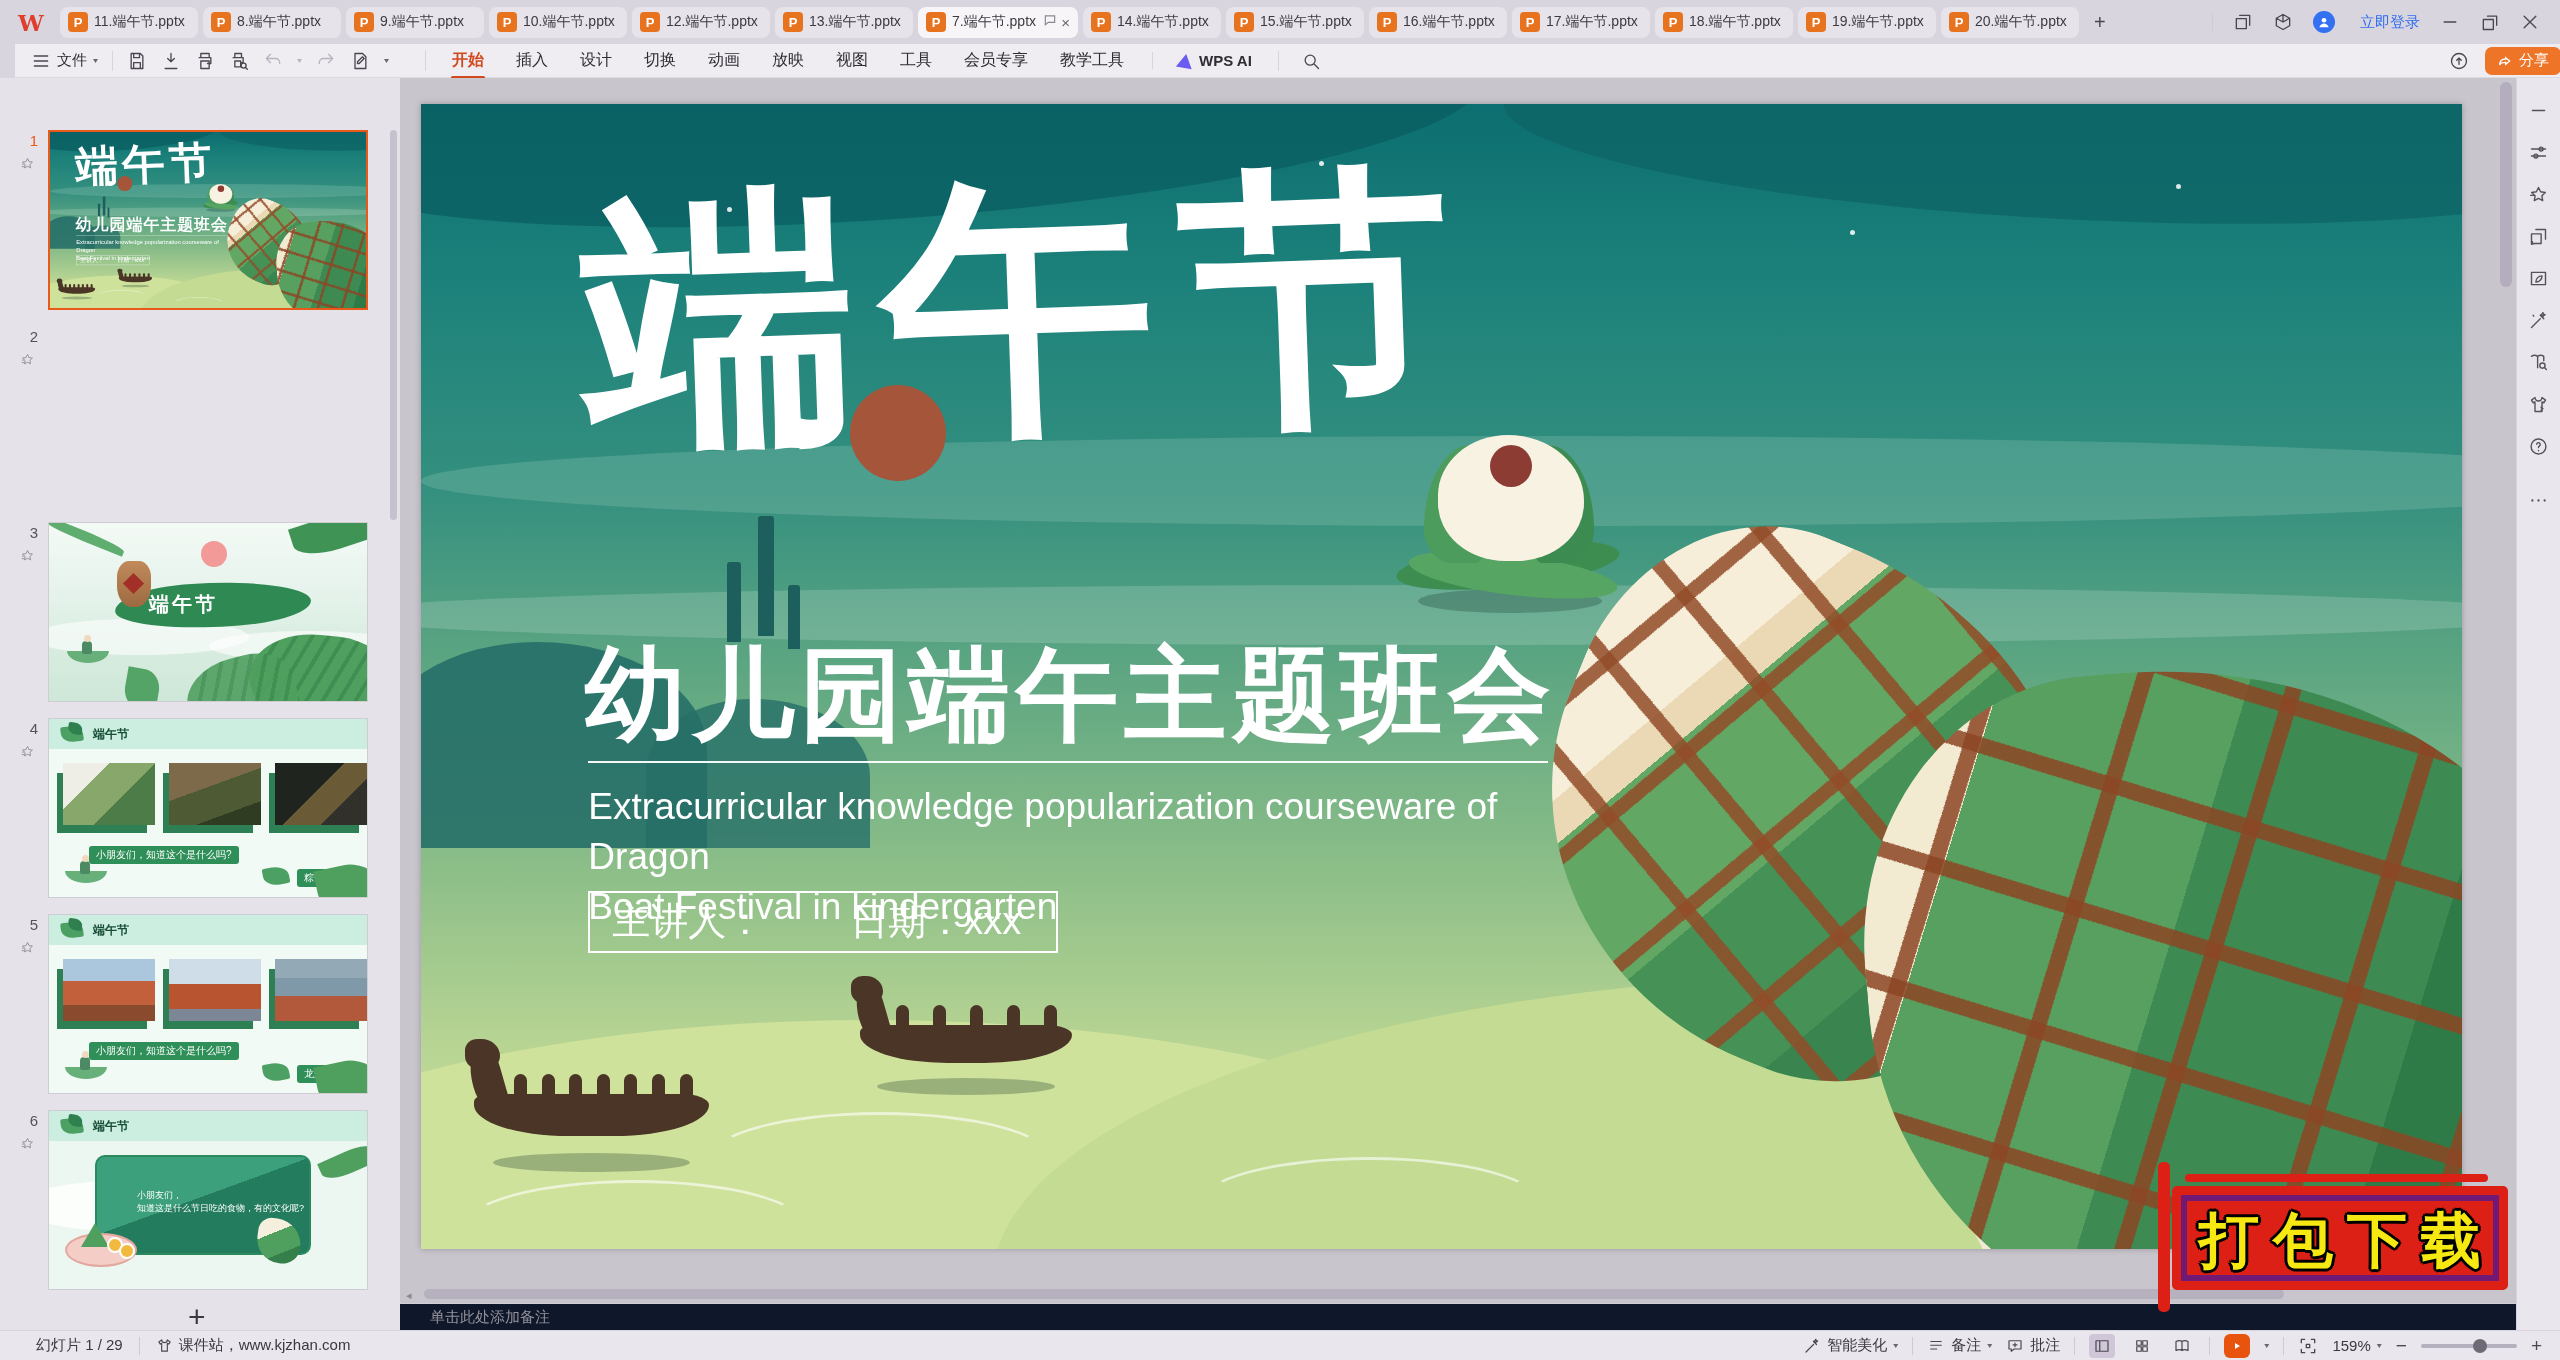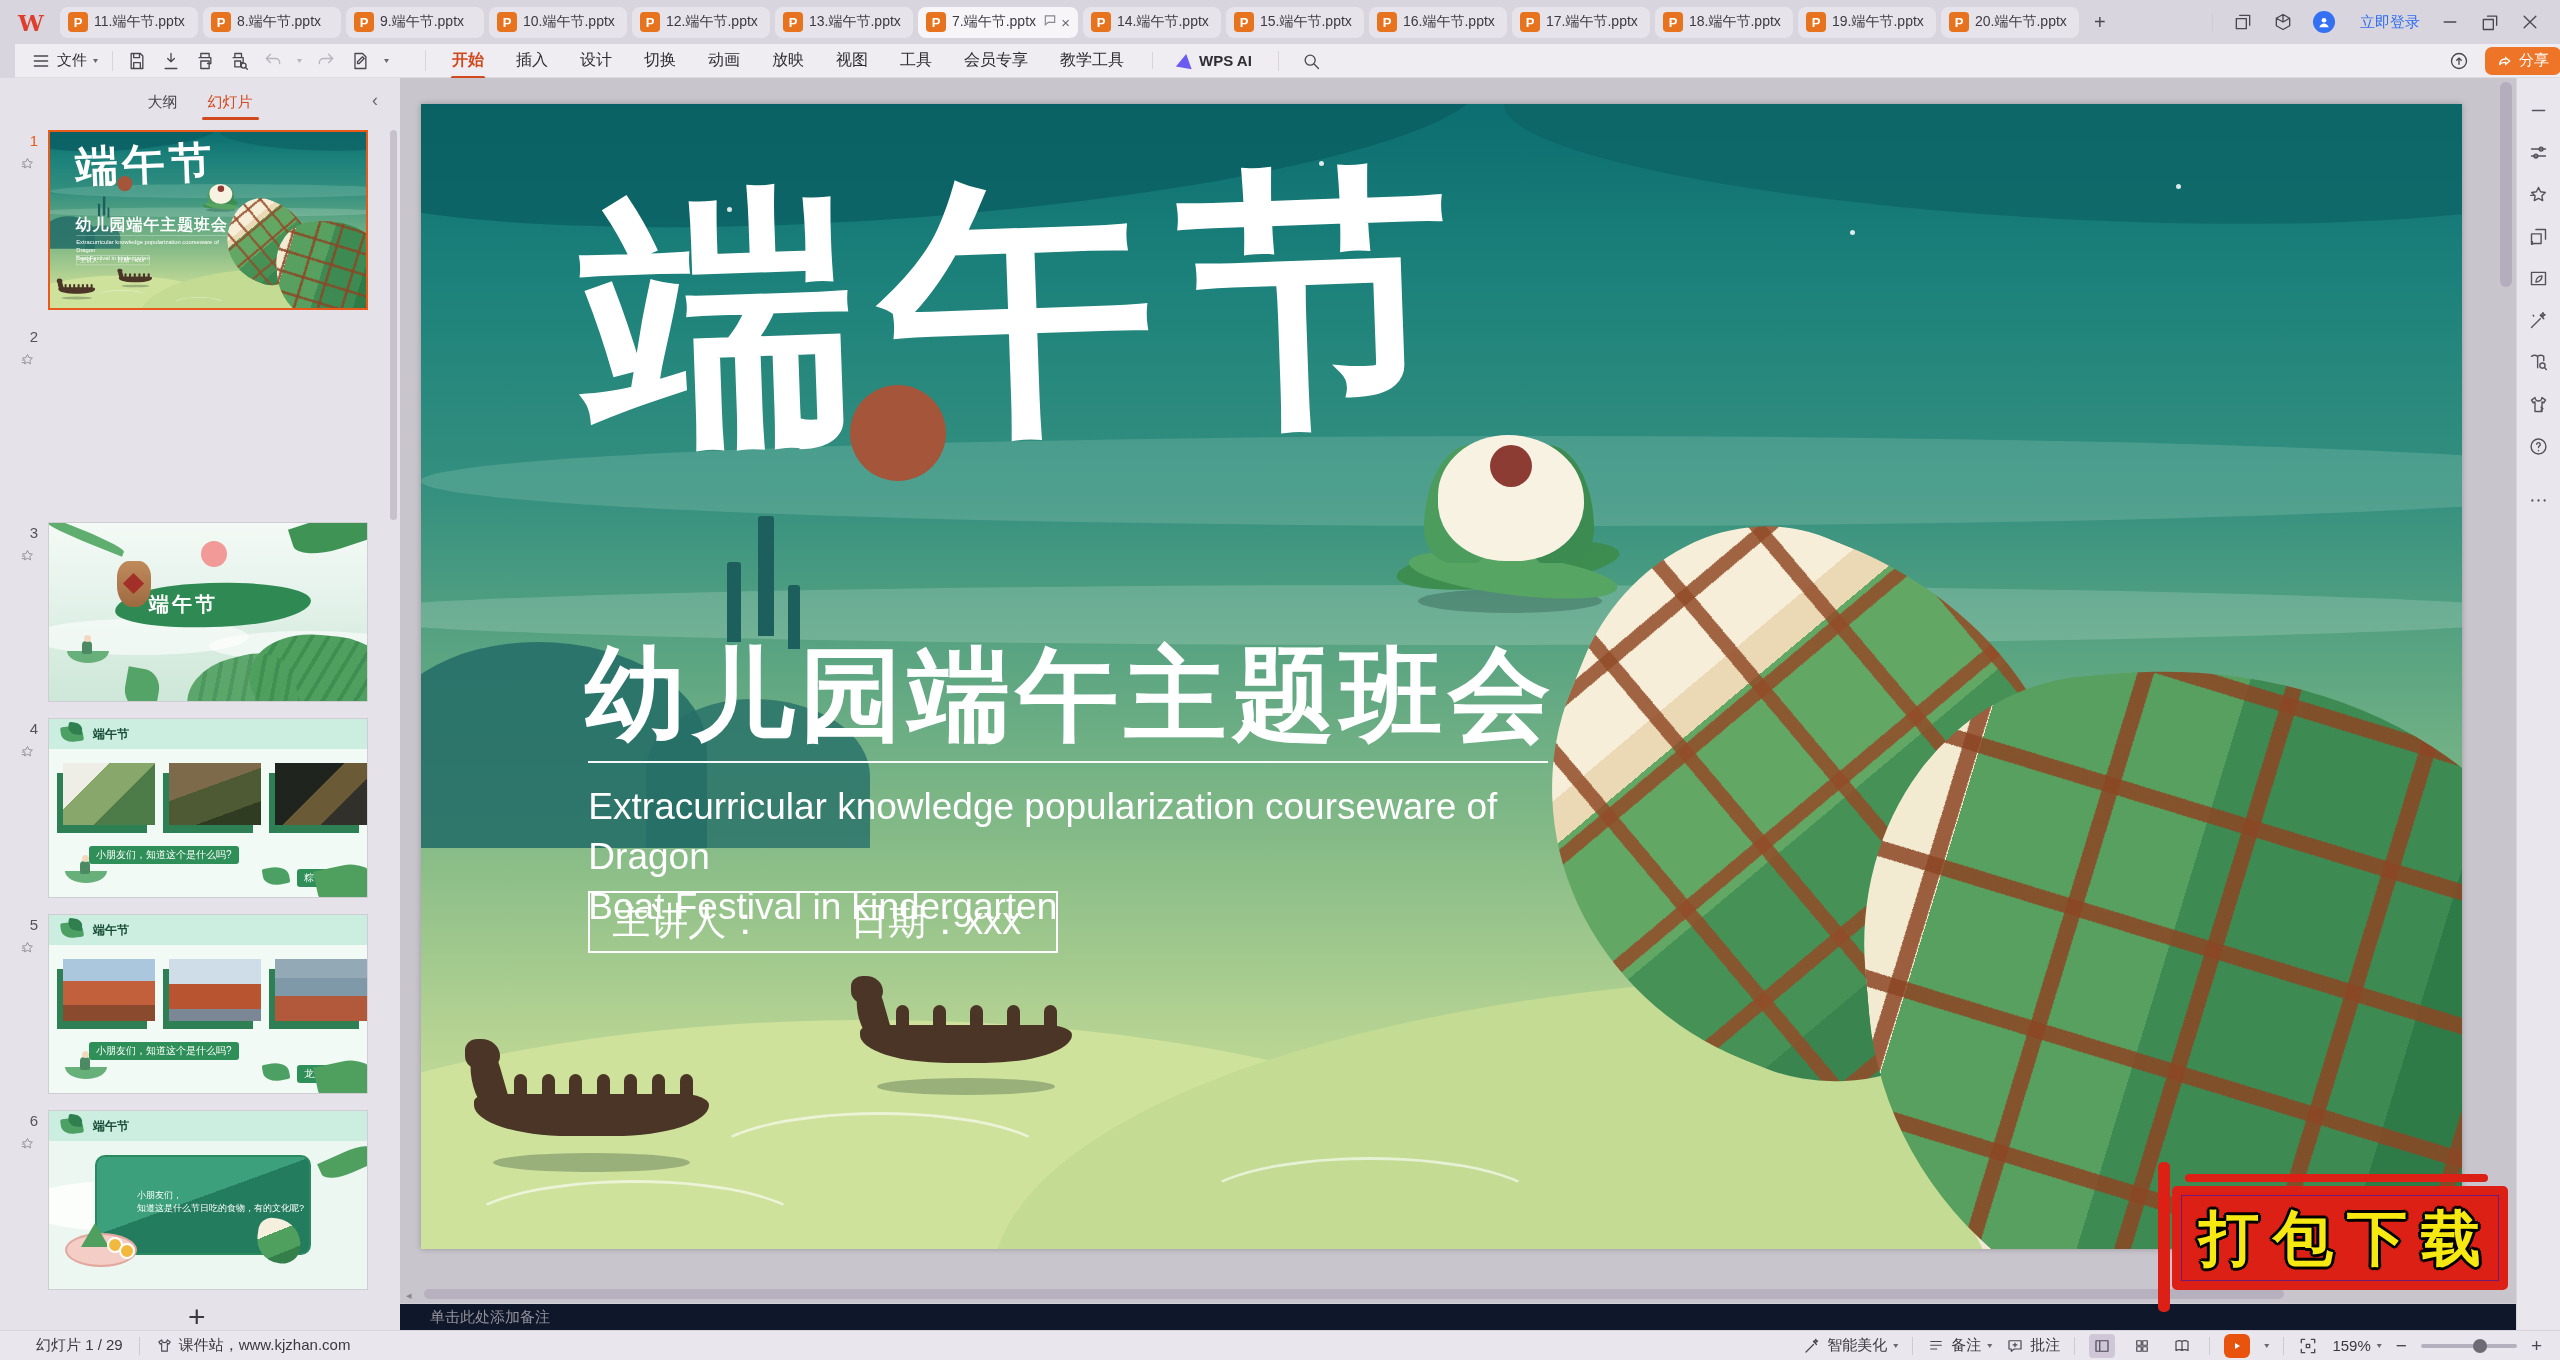--- a/index.html
+++ b/index.html
@@ -177,21 +177,21 @@
   .q6-t{position:absolute;color:#fff;font-size:9px;white-space:nowrap}
   .q6-plate{position:absolute;left:16px;top:122px;width:72px;height:34px;background:#f3cdc6;border:2px solid #e2a89f;border-radius:50%;box-sizing:border-box}
   .q6-pz{position:absolute;left:32px;top:112px;width:0;height:0;border-left:14px solid transparent;border-right:14px solid transparent;border-bottom:24px solid #4f9f5f}
   .q6-egg{position:absolute;width:12px;height:12px;border-radius:50%;background:#f2b93f;border:2px solid #fff}
   .q6-zz{position:absolute;left:208px;top:108px;width:44px;height:44px;background:linear-gradient(150deg,#f5efdd 0 34%,#4f9f5f 34% 70%,#357f4a 70%);border-radius:30% 60% 40% 55%;transform:rotate(8deg)}
 
   
   .stamp{position:absolute;left:2172px;top:1186px;width:336px;height:104px;background:#dd2015;border-radius:5px;z-index:60}
   .stamp::before{content:"";position:absolute;left:-14px;top:-24px;width:12px;height:150px;background:#dd2015;border-radius:5px}
   .stamp::after{content:"";position:absolute;left:4%;top:-12px;width:90%;height:8px;background:#dd2015;border-radius:4px}
-  .stamp-inner{position:absolute;inset:9px;border:1px solid #701a75;display:flex;align-items:flex-end;justify-content:center}
+  .stamp-inner{position:absolute;inset:9px;border:6px solid #701a75;display:flex;align-items:flex-start;justify-content:center}
   .stamp-text{font-family:"DejaVu Serif",serif;font-weight:bold;font-size:60px;color:#f6e912;letter-spacing:14px;text-indent:14px;white-space:nowrap;
     text-shadow:3px 0 0 #000,-3px 0 0 #000,0 3px 0 #000,0 -3px 0 #000,2px 2px 0 #000,-2px -2px 0 #000,2px -2px 0 #000,-2px 2px 0 #000}
 </style>
 </head>
 <body>
 
 <div class="titlebar">
   <div class="wps-logo">W</div>
   <div class="tabs">
     <div class="tab">
@@ -350,25 +350,20 @@
     <div class="share-btn">
       <svg viewBox="0 0 24 24" fill="none" stroke-width="2">
           <path d="M13 7l6 5-6 5v-3c-5 0-8 1.5-9 4 0-6 4-9 9-9z"></path>
         </svg>
       <span>分享</span>
     </div>
   </div>
 </div>
 
 <div class="sidebar">
-  <div class="pane-header">
-    <span class="ph-tab">大纲</span>
-    <span class="ph-tab active">幻灯片</span>
-    <span class="collapse">‹</span>
-  </div>
 
   <div class="thumb-row" style="top:52px">
     <div class="tnum sel">1</div>
     <div class="tstar"><svg viewBox="0 0 24 24" fill="none">
           <path d="M12 4l2.4 4.9 5.4.8-3.9 3.8.9 5.4-4.8-2.5-4.8 2.5.9-5.4L4.2 9.7l5.4-.8zM3 13h3M3 17h4"></path>
         </svg></div>
     <div class="thumb selected">
       <div class="mini-slide">
         <div class="festival-slide">
           <div class="fs-brush tl"></div>

